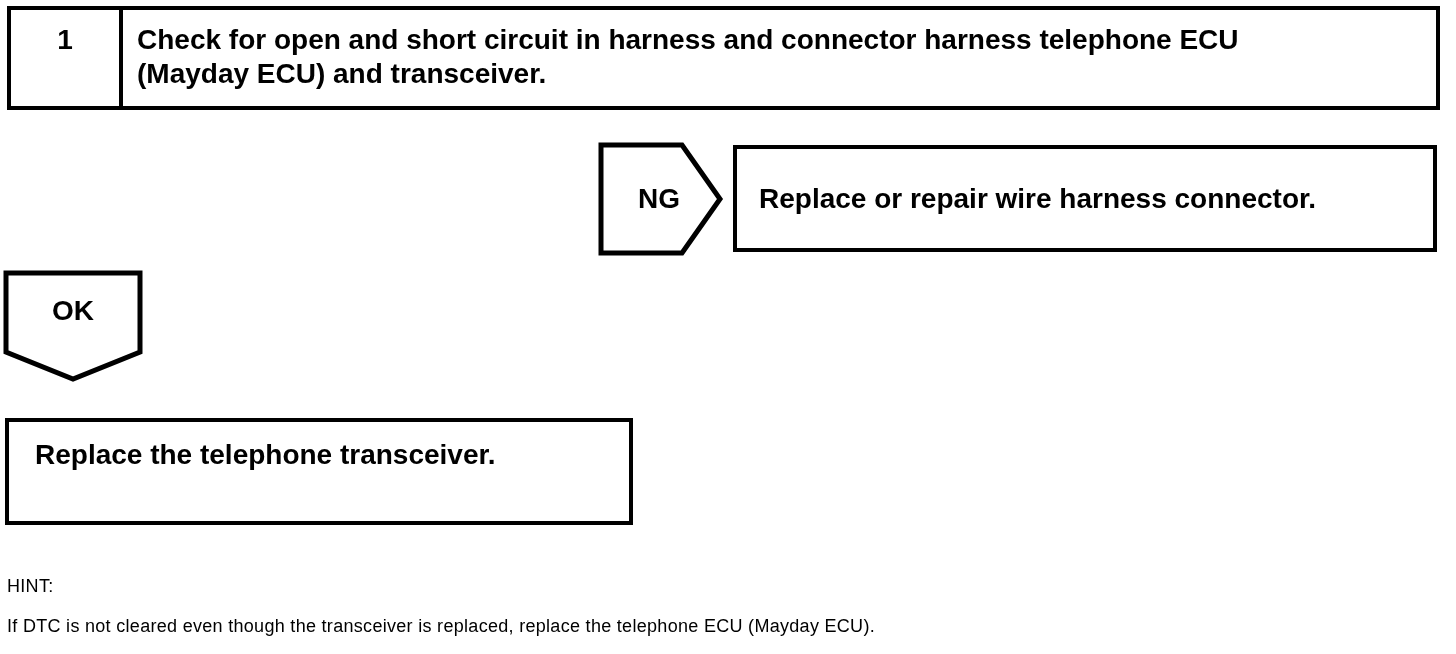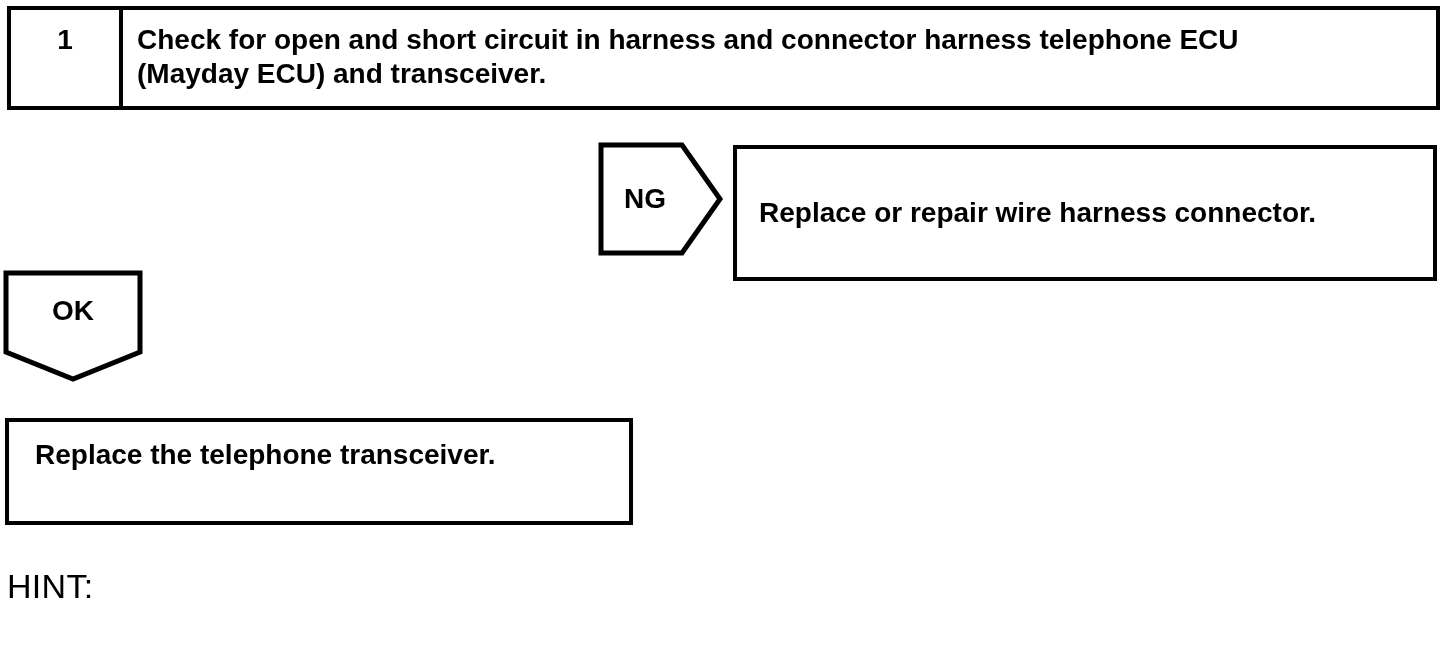--- a/index.html
+++ b/index.html
@@ -23,40 +23,40 @@
     width:112px; flex:0 0 112px; border-right:4px solid var(--ink);
     text-align:center; padding-top:13px; box-sizing:border-box;
   }
   .step-text { padding:13px 0 0 14px; width:1215px; }
 
   
   .ng-shape { position:absolute; left:598px; top:142px; width:126px; height:114px; }
   .ng-shape svg, .ok-shape svg { position:absolute; left:0; top:0; display:block; }
   .shape polygon { fill:var(--paper); stroke:var(--ink); stroke-width:5; stroke-linejoin:miter; }
   .ng-label {
-    position:absolute; left:3px; top:0; width:88px; height:114px;
+    position:absolute; left:17px; top:0; width:88px; height:114px;
     display:flex; align-items:center; justify-content:center;
   }
   .ng-box {
-    left:733px; top:145px; width:704px; height:136px;
+    left:733px; top:145px; width:704px; height:107px;
     display:flex; align-items:center; padding-left:22px;
   }
 
   
   .ok-shape { position:absolute; left:3px; top:270px; width:140px; height:112px; }
   .ok-label {
     position:absolute; left:0; top:0; width:140px; height:82px;
     display:flex; align-items:center; justify-content:center;
   }
 
   
   .result-box { left:5px; top:418px; width:628px; height:107px; padding:16px 0 0 26px; }
 
   
-  .hint-block { position:absolute; left:7px; top:566px; font-size:34px; line-height:40px; letter-spacing:0.3px; }
+  .hint-block { position:absolute; left:7px; top:566px; font-size:18px; line-height:40px; letter-spacing:0.3px; }
 </style>
 </head>
 <body>
 
 <div class="box step-box">
   <div class="step-num bold-txt">
     <span>1</span>
   </div>
   <div class="step-text bold-txt">Check for open and short circuit in harness and connector harness telephone ECU (Mayday ECU) and transceiver.</div>
 </div>
@@ -78,13 +78,14 @@
   </svg>
   <span class="ok-label bold-txt">OK</span>
 </div>
 
 <div class="box result-box">
   <span class="bold-txt">Replace the telephone transceiver.</span>
 </div>
 
 <div class="hint-block">
   <div>HINT:</div>
+  <div>If DTC is not cleared even though the transceiver is replaced, replace the telephone ECU (Mayday ECU).</div>
 </div>
 
 </body></html>

